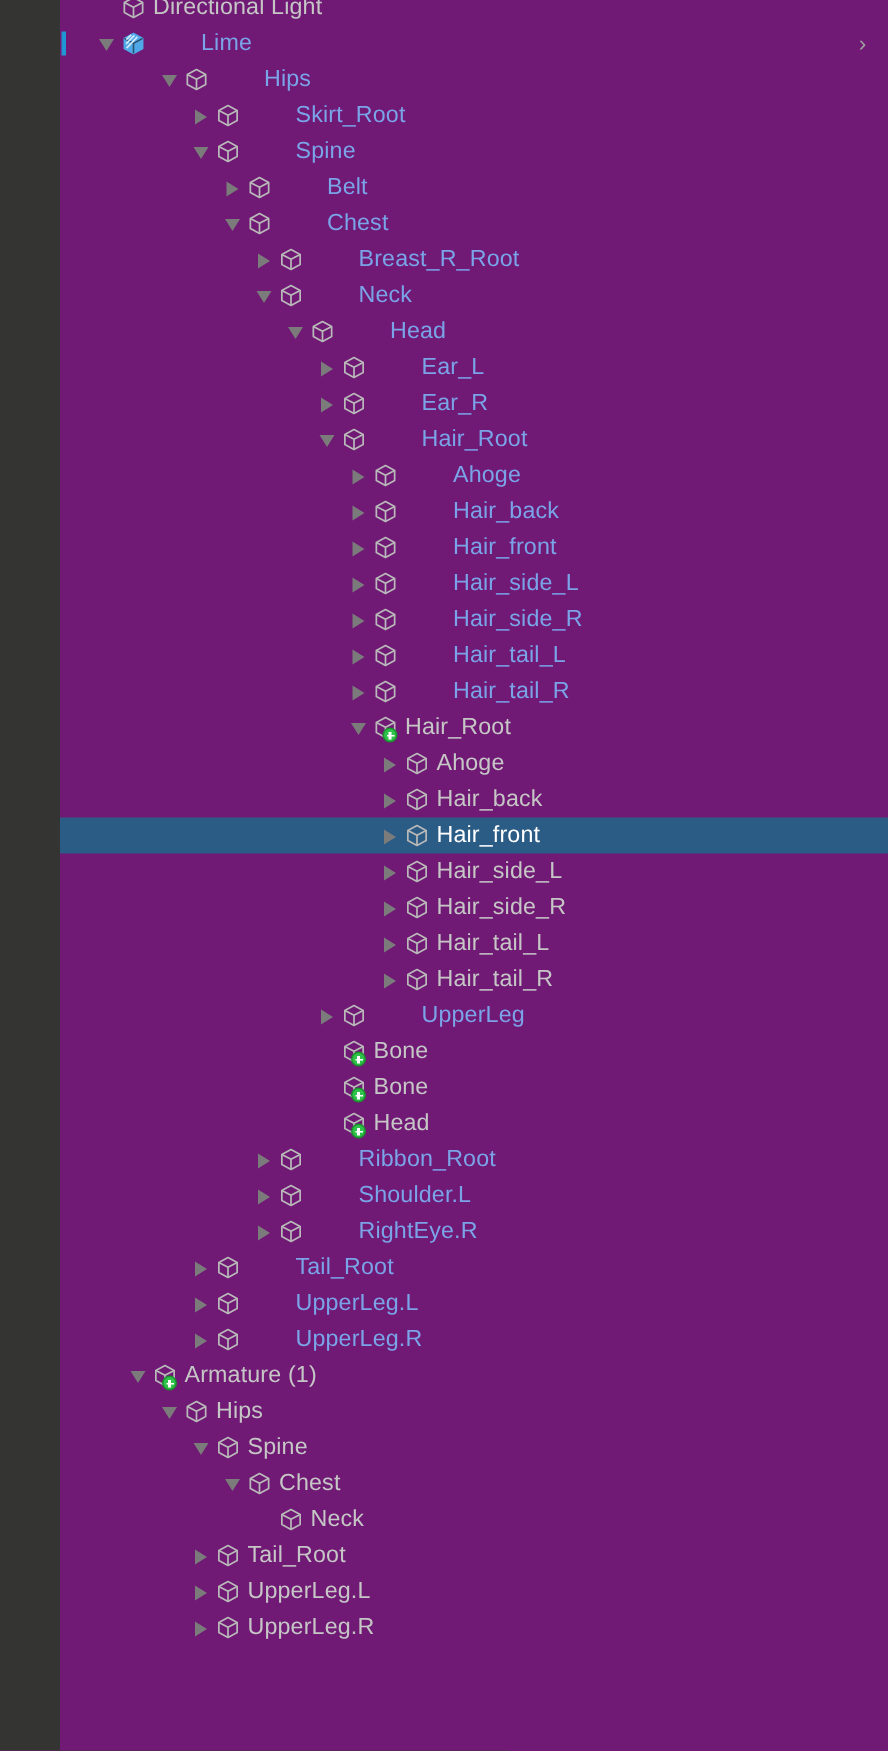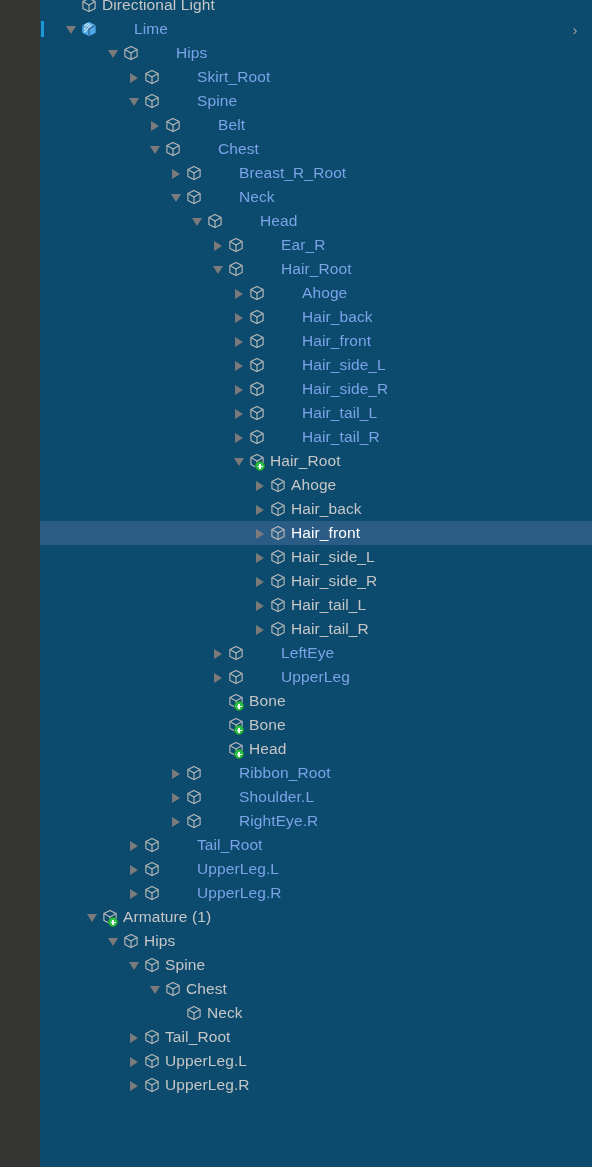--- a/index.html
+++ b/index.html
@@ -12,21 +12,21 @@
     height: 1167px;
     font-family: "Liberation Sans", sans-serif;
     overflow: hidden;
     position: relative;
   }
   #hierarchy-panel {
     position: absolute;
     left: 0; top: 0;
     width: 592px;
     height: 1167px;
-    background: #0c4a6e;
+    background: #701a75;
     overflow: hidden;
     text-align: right;
   }
   
   #gutter {
     position: absolute;
     left: 0; top: 0;
     width: 40px;
     height: 1167px;
     background: #343432;
@@ -294,20 +294,34 @@
         <span class="twisty closed">
           <span class="tri"></span>
         </span>
         <span class="icon-wrap">
           <svg width="16" height="16" viewBox="0 0 16 16" aria-hidden="true">
             <path d="M8 1.4 14.1 4.6 14.1 11.4 8 14.6 1.9 11.4 1.9 4.6 Z" fill="none" stroke="#b9b9b9" stroke-width="1.15" stroke-linejoin="round"></path>
             <path d="M1.9 4.6 8 7.9 14.1 4.6" fill="none" stroke="#b9b9b9" stroke-width="1.15" stroke-linejoin="round"></path>
             <path d="M8 7.9 8 14.6" fill="none" stroke="#b9b9b9" stroke-width="1.15" stroke-linejoin="round"></path>
           </svg>
         </span>
+        <span class="label blue">Ear_L</span>
+      </div>
+      <div class="row">
+        <span class="indent" style="width: 212px;"></span>
+        <span class="twisty closed">
+          <span class="tri"></span>
+        </span>
+        <span class="icon-wrap">
+          <svg width="16" height="16" viewBox="0 0 16 16" aria-hidden="true">
+            <path d="M8 1.4 14.1 4.6 14.1 11.4 8 14.6 1.9 11.4 1.9 4.6 Z" fill="none" stroke="#b9b9b9" stroke-width="1.15" stroke-linejoin="round"></path>
+            <path d="M1.9 4.6 8 7.9 14.1 4.6" fill="none" stroke="#b9b9b9" stroke-width="1.15" stroke-linejoin="round"></path>
+            <path d="M8 7.9 8 14.6" fill="none" stroke="#b9b9b9" stroke-width="1.15" stroke-linejoin="round"></path>
+          </svg>
+        </span>
         <span class="label blue">Ear_R</span>
       </div>
       <div class="row">
         <span class="indent" style="width: 212px;"></span>
         <span class="twisty open">
           <span class="tri"></span>
         </span>
         <span class="icon-wrap">
           <svg width="16" height="16" viewBox="0 0 16 16" aria-hidden="true">
             <path d="M8 1.4 14.1 4.6 14.1 11.4 8 14.6 1.9 11.4 1.9 4.6 Z" fill="none" stroke="#b9b9b9" stroke-width="1.15" stroke-linejoin="round"></path>
@@ -520,34 +534,20 @@
           <span class="tri"></span>
         </span>
         <span class="icon-wrap">
           <svg width="16" height="16" viewBox="0 0 16 16" aria-hidden="true">
             <path d="M8 1.4 14.1 4.6 14.1 11.4 8 14.6 1.9 11.4 1.9 4.6 Z" fill="none" stroke="#b9b9b9" stroke-width="1.15" stroke-linejoin="round"></path>
             <path d="M1.9 4.6 8 7.9 14.1 4.6" fill="none" stroke="#b9b9b9" stroke-width="1.15" stroke-linejoin="round"></path>
             <path d="M8 7.9 8 14.6" fill="none" stroke="#b9b9b9" stroke-width="1.15" stroke-linejoin="round"></path>
           </svg>
         </span>
         <span class="label plain">Hair_tail_R</span>
-      </div>
-      <div class="row">
-        <span class="indent" style="width: 212px;"></span>
-        <span class="twisty closed">
-          <span class="tri"></span>
-        </span>
-        <span class="icon-wrap">
-          <svg width="16" height="16" viewBox="0 0 16 16" aria-hidden="true">
-            <path d="M8 1.4 14.1 4.6 14.1 11.4 8 14.6 1.9 11.4 1.9 4.6 Z" fill="none" stroke="#b9b9b9" stroke-width="1.15" stroke-linejoin="round"></path>
-            <path d="M1.9 4.6 8 7.9 14.1 4.6" fill="none" stroke="#b9b9b9" stroke-width="1.15" stroke-linejoin="round"></path>
-            <path d="M8 7.9 8 14.6" fill="none" stroke="#b9b9b9" stroke-width="1.15" stroke-linejoin="round"></path>
-          </svg>
-        </span>
-        <span class="label blue">LeftEye</span>
       </div>
       <div class="row">
         <span class="indent" style="width: 212px;"></span>
         <span class="twisty closed">
           <span class="tri"></span>
         </span>
         <span class="icon-wrap">
           <svg width="16" height="16" viewBox="0 0 16 16" aria-hidden="true">
             <path d="M8 1.4 14.1 4.6 14.1 11.4 8 14.6 1.9 11.4 1.9 4.6 Z" fill="none" stroke="#b9b9b9" stroke-width="1.15" stroke-linejoin="round"></path>
             <path d="M1.9 4.6 8 7.9 14.1 4.6" fill="none" stroke="#b9b9b9" stroke-width="1.15" stroke-linejoin="round"></path>

